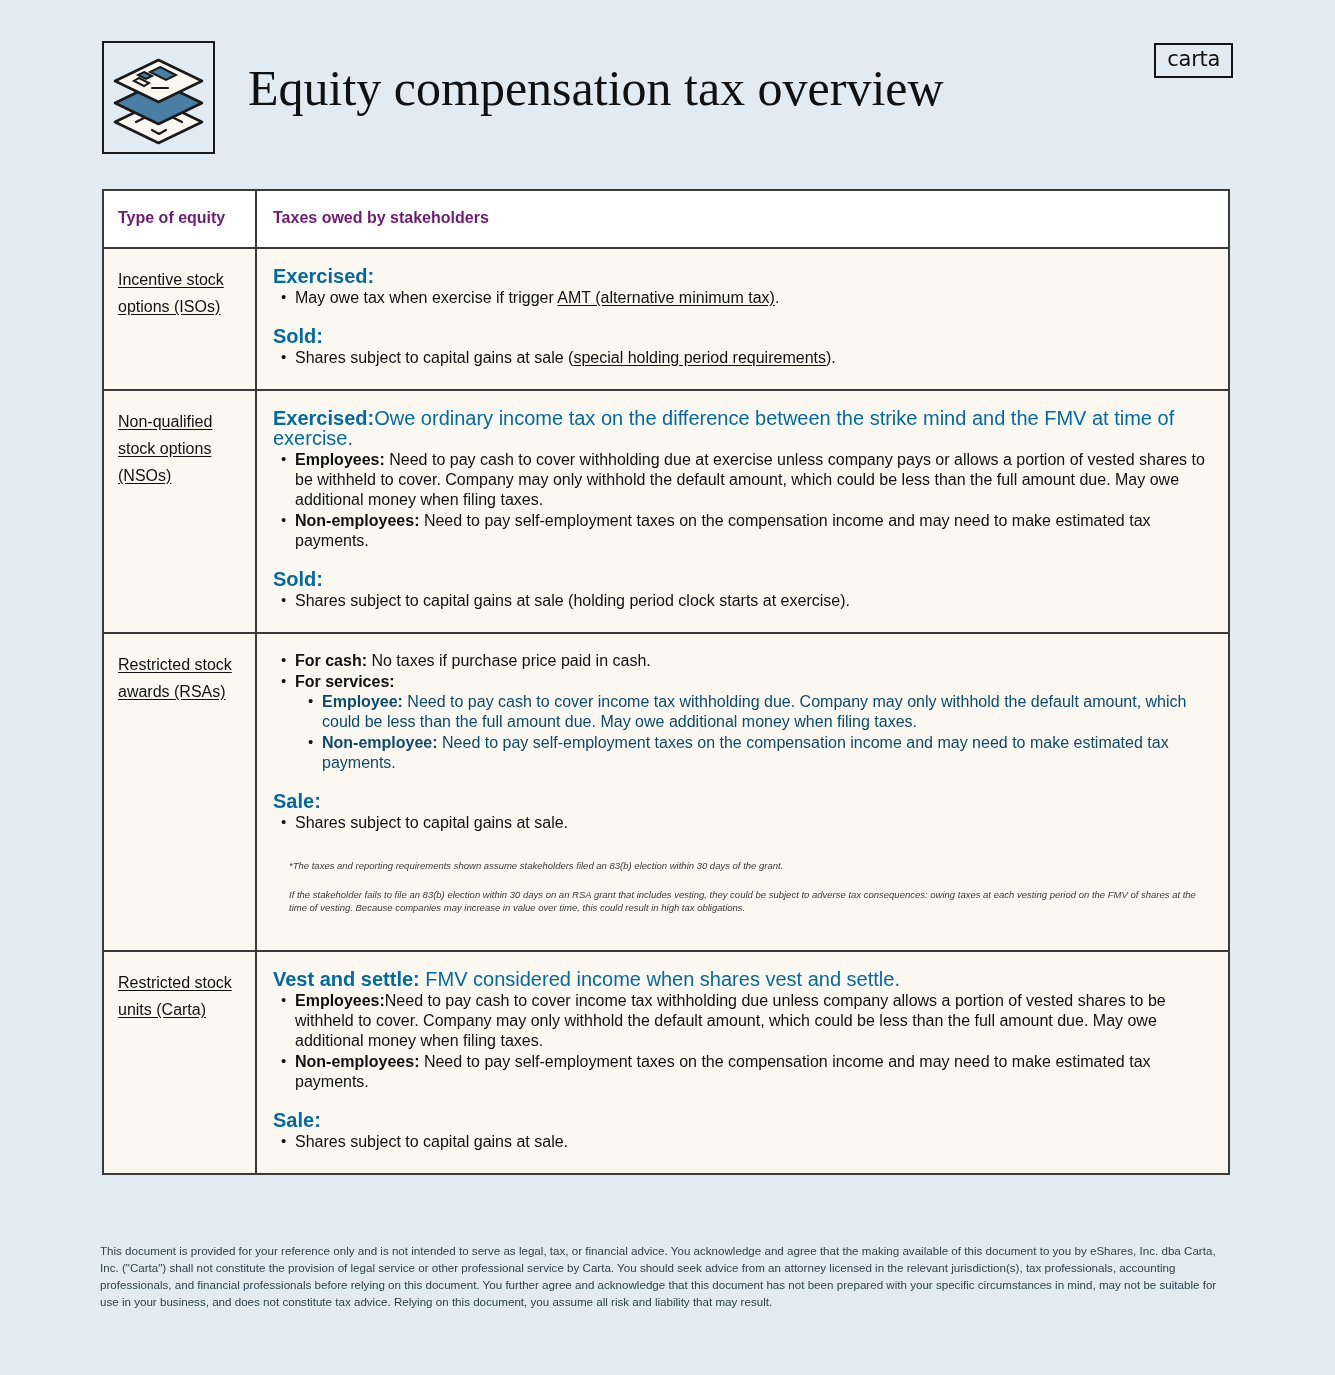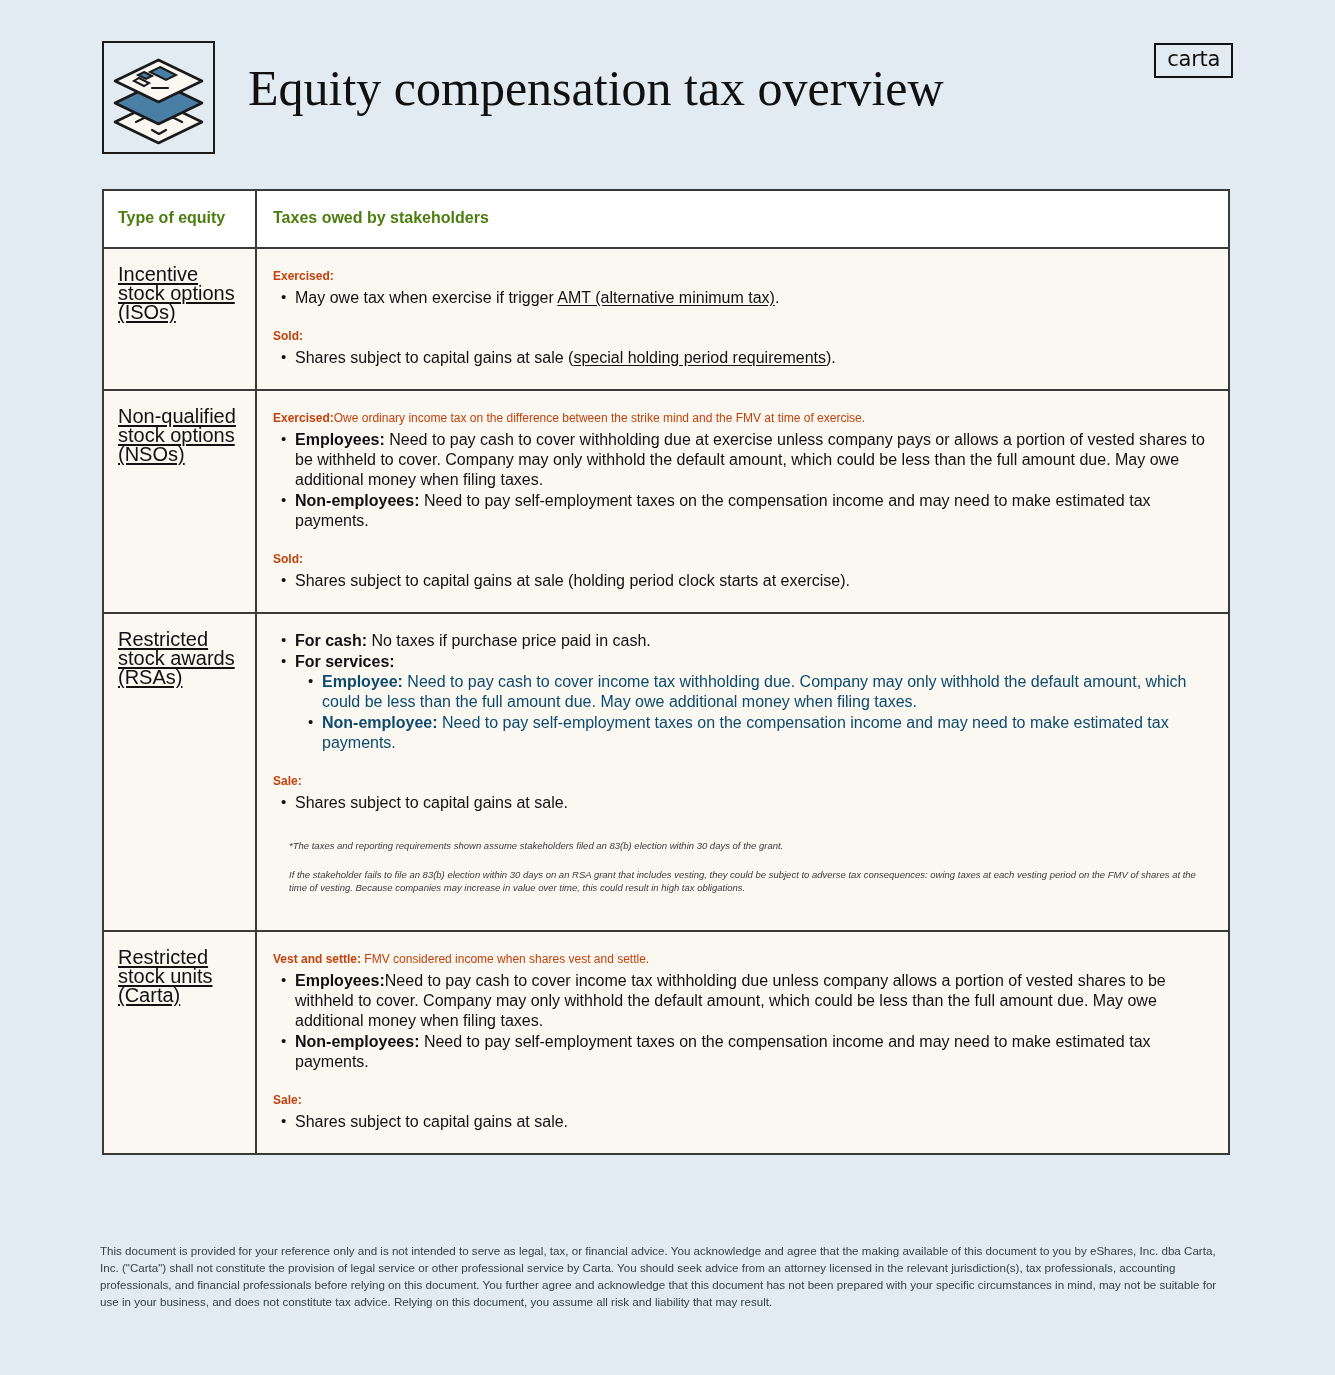--- a/index.html
+++ b/index.html
@@ -98,35 +98,35 @@
     padding: 17px 16px 20px 16px;
     min-width: 0;
   }
   .trow.head .cell-type { padding: 17px 14px 19px 14px; }
   .trow.head .cell-body { padding: 17px 16px 9px 16px; }
 
   .hdr-text {
     font-size: 16px;
     line-height: 20px;
     font-weight: bold;
-    color: #4d7c0f;
+    color: #701a75;
   }
   .type-label {
-    font-size: 20px;
-    line-height: 17px;
+    font-size: 16px;
+    line-height: 27px;
     color: #111111;
     text-decoration: underline;
     text-underline-offset: 2px;
   }
 
   
   .lead {
-    font-size: 12px;
+    font-size: 20px;
     line-height: 20px;
-    color: #c2410c;
+    color: #0369a1;
     margin: 0 0 2px 0;
   }
   .lead.gap { margin-top: 18px; }
   .lead b { font-weight: bold; }
 
   ul.lvl1 {
     list-style: none;
     margin: 0;
     padding: 0 0 0 22px;
   }

